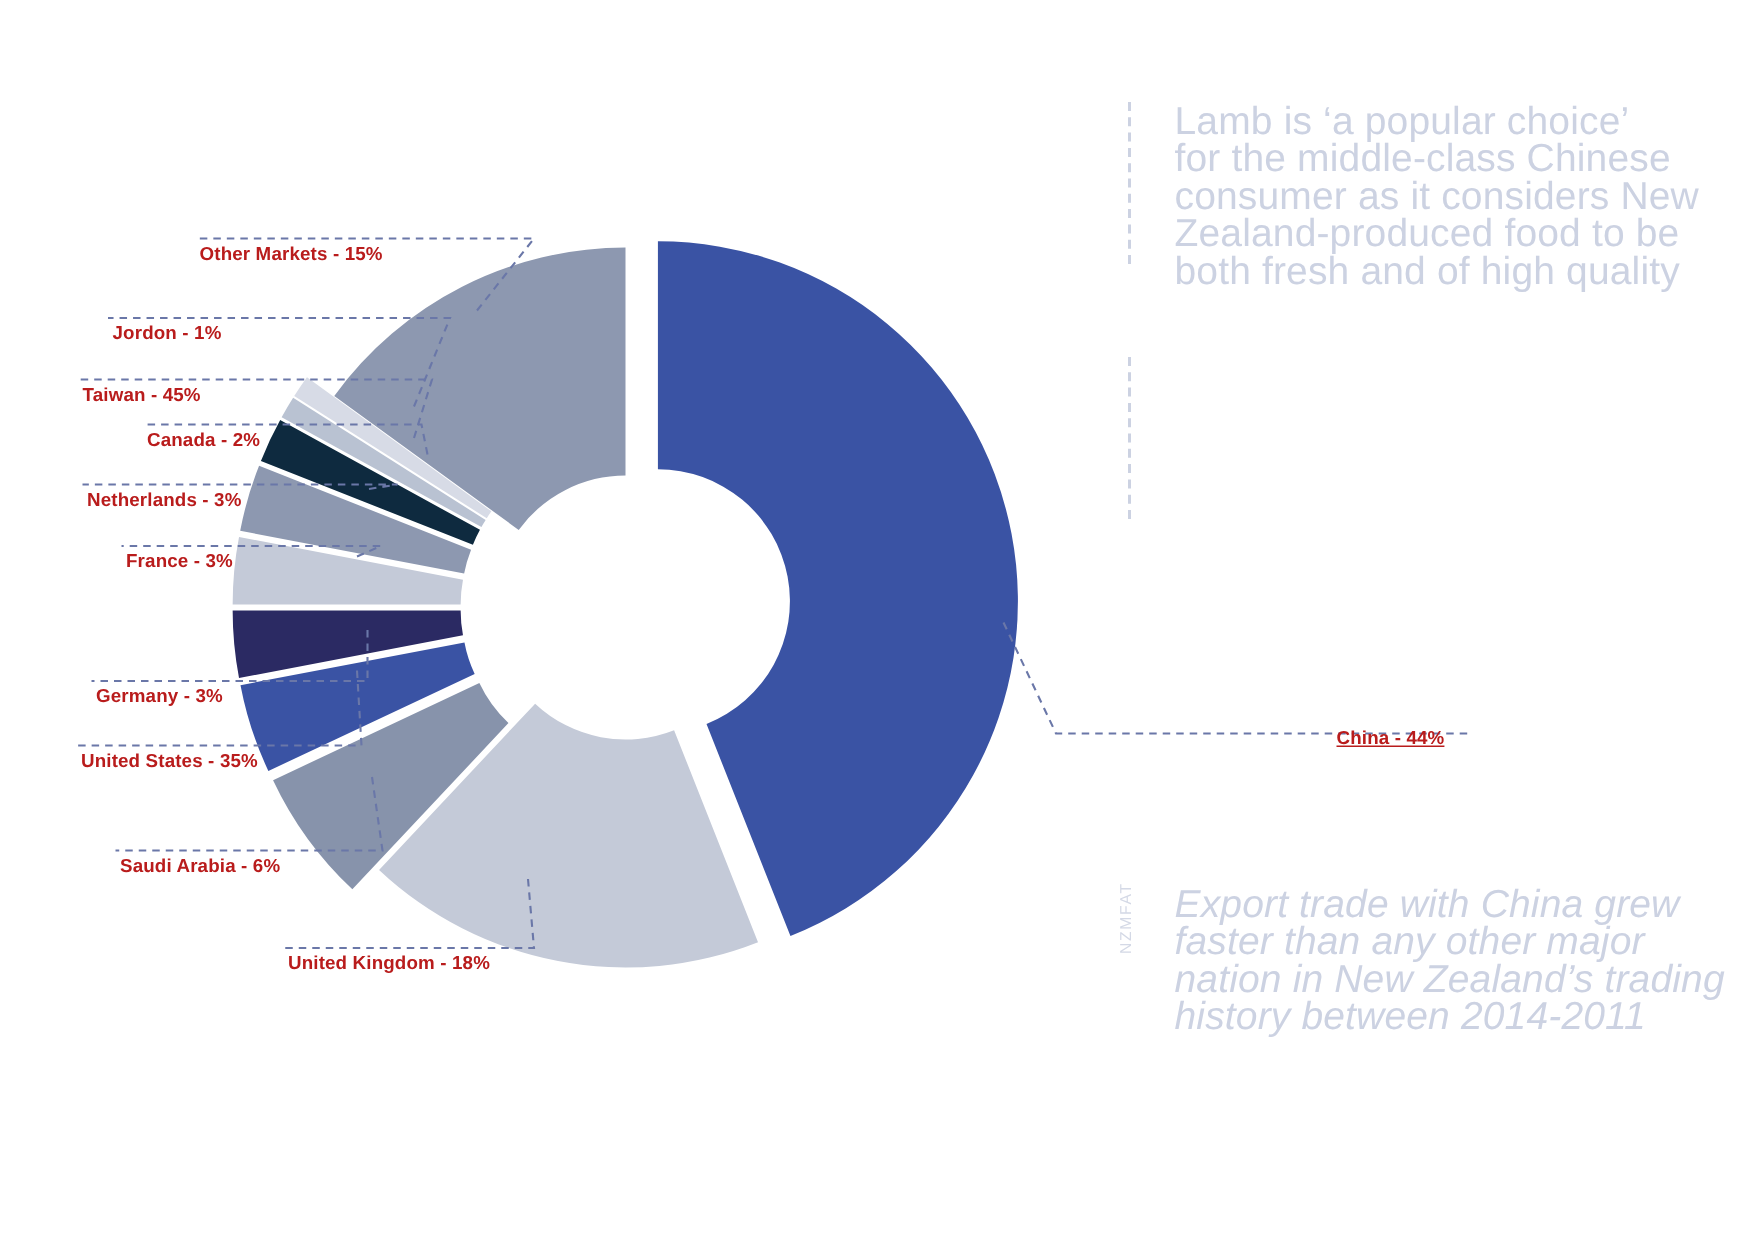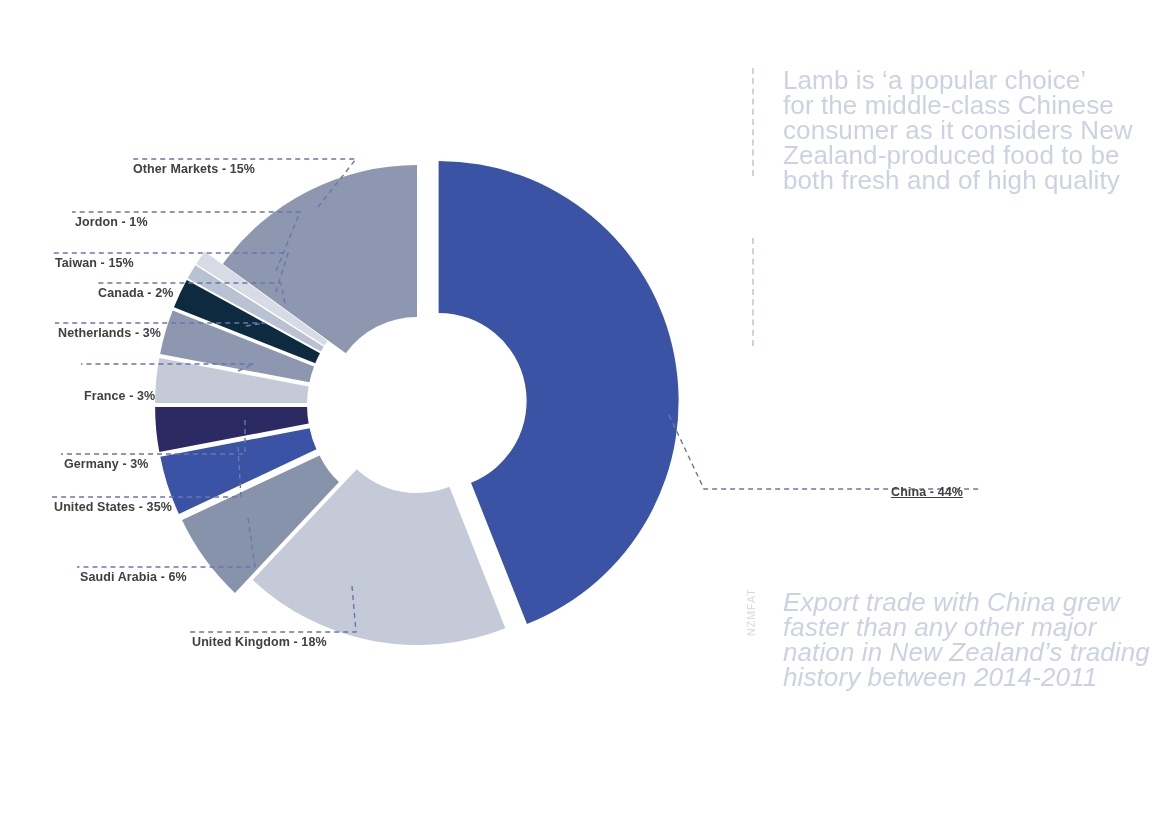--- a/index.html
+++ b/index.html
@@ -9,21 +9,21 @@
     background:#ffffff;
   }
   #stage{position:absolute;inset:0;}
 
   
   #chart-svg{position:absolute;left:0;top:0;width:1172px;height:826px;}
 
   
   .pie-label{
     position:absolute;
-    color:#404040;
+    color:#b91c1c;
     font-size:12.5px;
     font-weight:700;
     letter-spacing:.1px;
     white-space:nowrap;
     line-height:1;
   }
 
   
   .note{
     position:absolute;
@@ -80,24 +80,24 @@
         <polyline points="245,420 245,454 61,454" fill="none" stroke="#6a77a8" stroke-width="1.4" stroke-dasharray="5 4"></polyline>
         <polyline points="238,447 241,497 51,497" fill="none" stroke="#6a77a8" stroke-width="1.4" stroke-dasharray="5 4"></polyline>
         <polyline points="248,518 255,567 77,567" fill="none" stroke="#6a77a8" stroke-width="1.4" stroke-dasharray="5 4"></polyline>
         <polyline points="352,586 356,632 189,632" fill="none" stroke="#6a77a8" stroke-width="1.4" stroke-dasharray="5 4"></polyline>
         <polyline points="669,415 704,489 980,489" fill="none" stroke="#6a77a8" stroke-width="1.4" stroke-dasharray="5 4"></polyline>
       </g>
   </svg>
 
   <div class="pie-label" style="left:133px;top:163px;">Other Markets - 15%</div>
   <div class="pie-label" style="left:75px;top:216px;">Jordon - 1%</div>
-  <div class="pie-label" style="left:55px;top:257px;">Taiwan - 15%</div>
+  <div class="pie-label" style="left:55px;top:257px;">Taiwan - 45%</div>
   <div class="pie-label" style="left:98px;top:287px;">Canada - 2%</div>
   <div class="pie-label" style="left:58px;top:327px;">Netherlands  - 3%</div>
-  <div class="pie-label" style="left:84px;top:368px;margin-top:22px;">France - 3%</div>
+  <div class="pie-label" style="left:84px;top:368px;">France - 3%</div>
   <div class="pie-label" style="left:64px;top:458px;">Germany - 3%</div>
   <div class="pie-label" style="left:54px;top:501px;">United States - 35%</div>
   <div class="pie-label" style="left:80px;top:571px;">Saudi Arabia - 6%</div>
   <div class="pie-label" style="left:192px;top:636px;">United Kingdom - 18%</div>
   <div class="pie-label" style="left:891px;top:486px;text-decoration:underline;">China - 44%</div>
 
   <div class="note-rule" style="left:752px;top:68px;height:108px;"></div>
   <div class="note" style="left:783px;top:68px;width:370px;">Lamb is ‘a popular choice’
 for the middle-class Chinese
 consumer as it considers New

